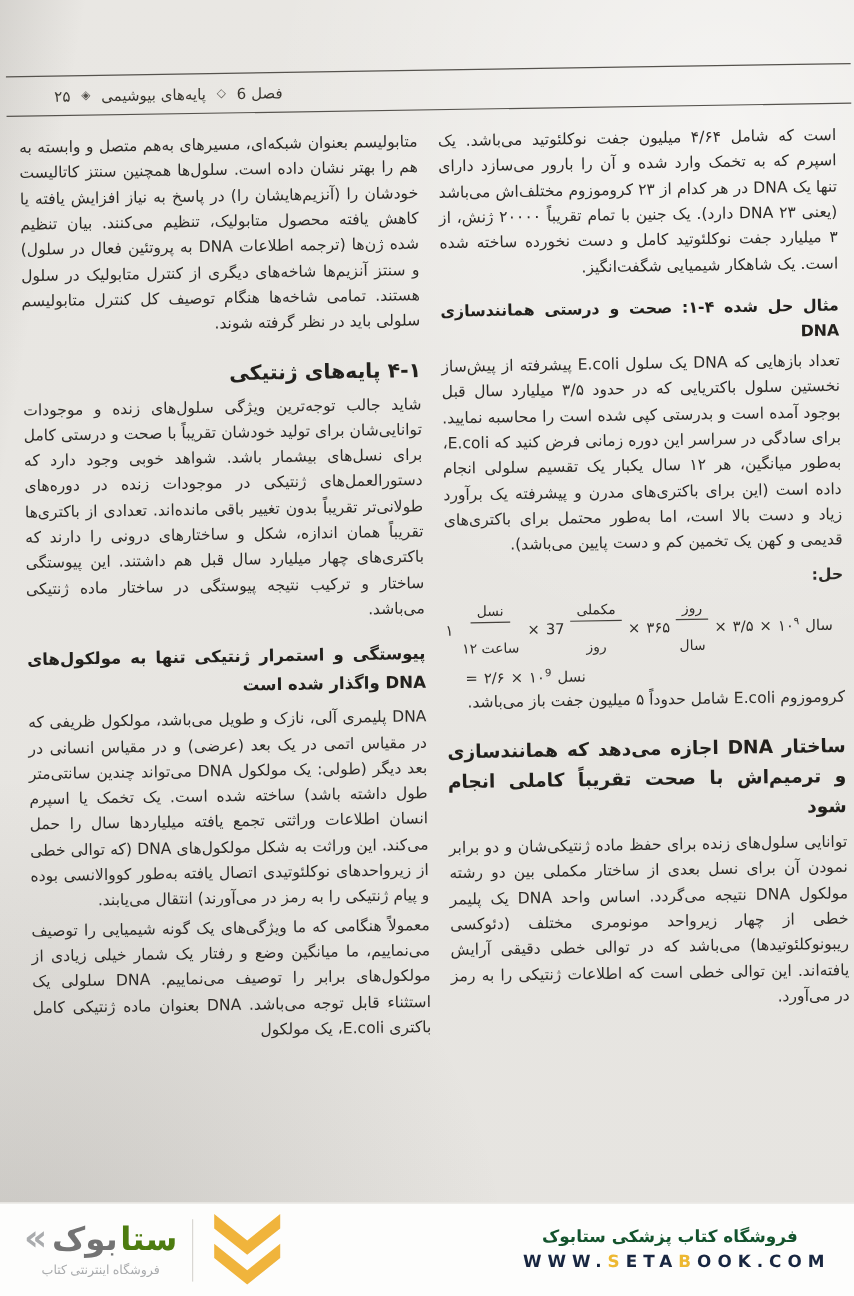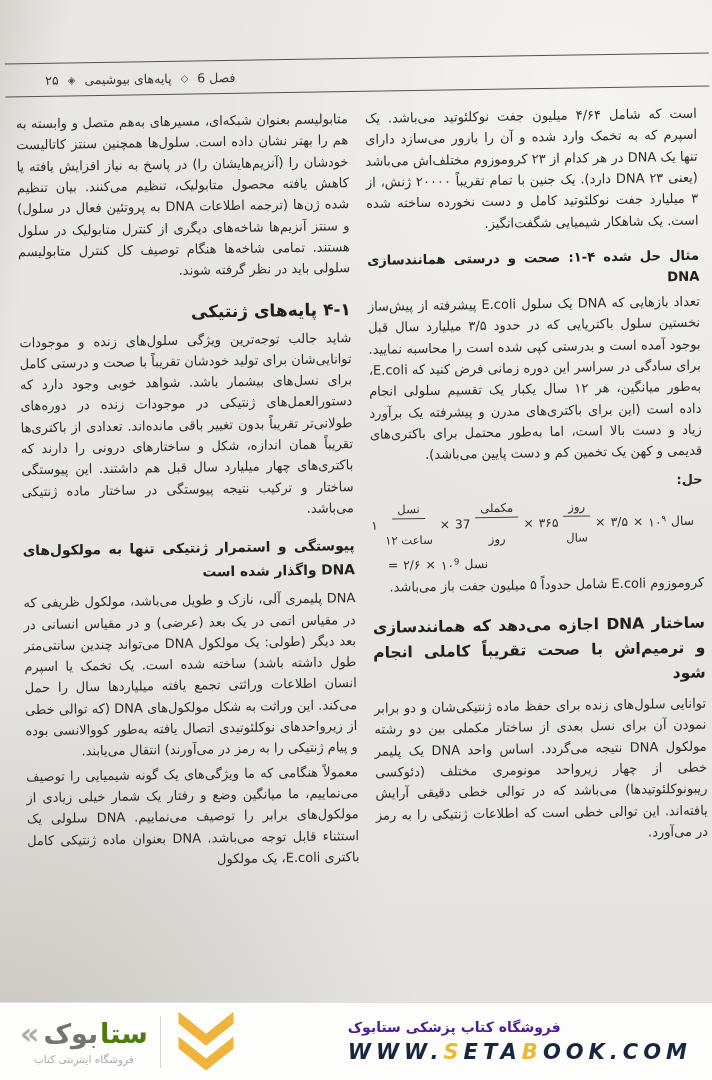--- a/index.html
+++ b/index.html
@@ -56,26 +56,26 @@
     z-index:3;display:flex;align-items:center;justify-content:space-between;
     padding:0 20px;box-sizing:border-box;border-top:1px solid #e3e1dd;
   }
   .brand{display:flex;align-items:center;gap:12px;direction:ltr;}
   .wordgroup{display:flex;flex-direction:column;align-items:center;}
   .wordline{display:flex;direction:ltr;align-items:center;gap:2px;}
   .guillemet{color:#a9abad;font-size:30px;font-weight:bold;line-height:1;margin-right:2px;}
   .wm{font-size:27px;font-weight:bold;line-height:1;}
   .wm.gray{color:#737373;}
   .wm.yellow{color:#4d7c0f;}
-  .tagline{font-size:10.5px;color:#a9abad;margin-top:4px;}
+  .tagline{font-size:10.5px;color:#a9abad;margin-top:4px;font-family:Liberation Serif, serif;}
   .logo-divider{width:1px;height:52px;background:#d9d7d3;}
   .emblem{width:66px;height:62px;}
   .shop{display:flex;flex-direction:column;align-items:flex-end;gap:5px;direction:rtl;}
-  .shopname{font-size:14px;font-weight:bold;color:#4c1d95;}
-  .url{direction:ltr;font-size:21px;font-weight:bold;letter-spacing:5px;color:#182640;font-style:italic;}
+  .shopname{font-size:14px;font-weight:bold;color:#14532d;margin-left:16px;}
+  .url{direction:ltr;font-size:14px;font-weight:bold;letter-spacing:5px;color:#182640;}
   .url .gold{color:#edb832;}
 </style>
 </head>
 <body>
 
 <div class="photo"></div>
 
 <div class="page">
   <div class="tilt">
 

